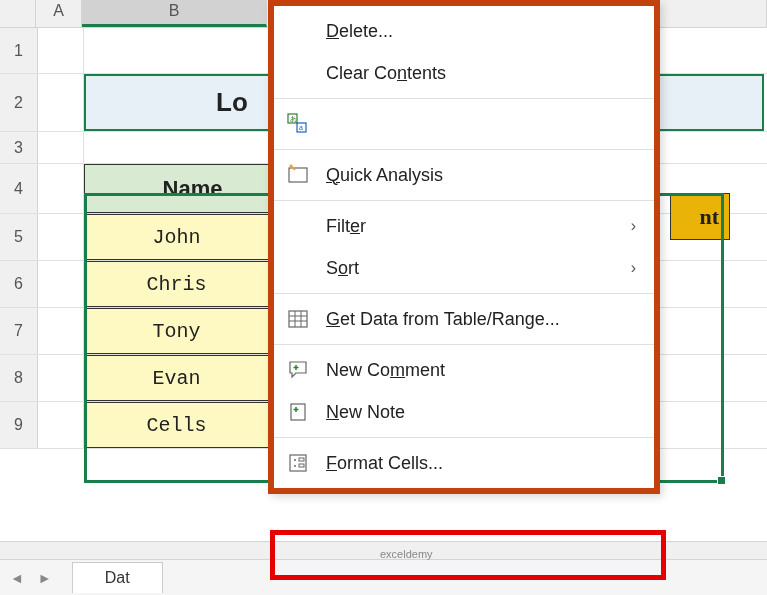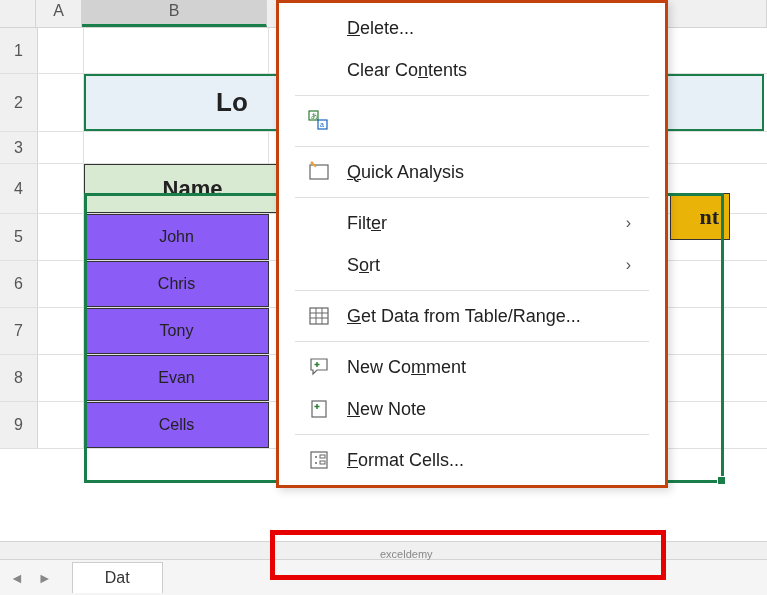--- a/index.html
+++ b/index.html
@@ -100,29 +100,30 @@
       color: #222;
       display: flex;
       align-items: center;
       justify-content: flex-end;
       padding-right: 10px;
       width: 60px;
       height: 100%;
       font-family: Liberation Serif, serif;
     }
     .data-cell {
-      background: #8b5cf6;
+      background: #fef9c3;
       border: 1px solid #333;
-      font-size: 16px;
+      font-size: 20px;
       color: #222;
       display: flex;
       align-items: center;
       justify-content: center;
       width: 185px;
       height: 100%;
+      font-family: Liberation Mono, monospace;
     }
     .selection-border {
       position: absolute;
       left: 84px;
       top: 193px;
       width: 640px;
       height: 290px;
       border: 3px solid #1a7e4a;
       pointer-events: none;
       z-index: 3;
@@ -139,28 +140,28 @@
     .right-header-col {
       position: absolute;
       left: 670px;
       top: 193px;
       width: 55px;
       height: 47px;
     }
     
     .context-menu {
       position: absolute;
-      left: 276px;
+      left: 268px;
       top: 0px;
       width: 392px;
       background: #fff;
-      border: 3px solid #c2410c;
+      border: 6px solid #c2410c;
       box-shadow: 3px 3px 8px rgba(0,0,0,0.15);
       z-index: 10;
-      padding: 4px 16px;
+      padding: 4px 0;
     }
     .menu-item {
       display: flex;
       align-items: center;
       height: 42px;
       padding: 0 18px 0 10px;
       font-size: 18px;
       color: #222;
       cursor: default;
       position: relative;

